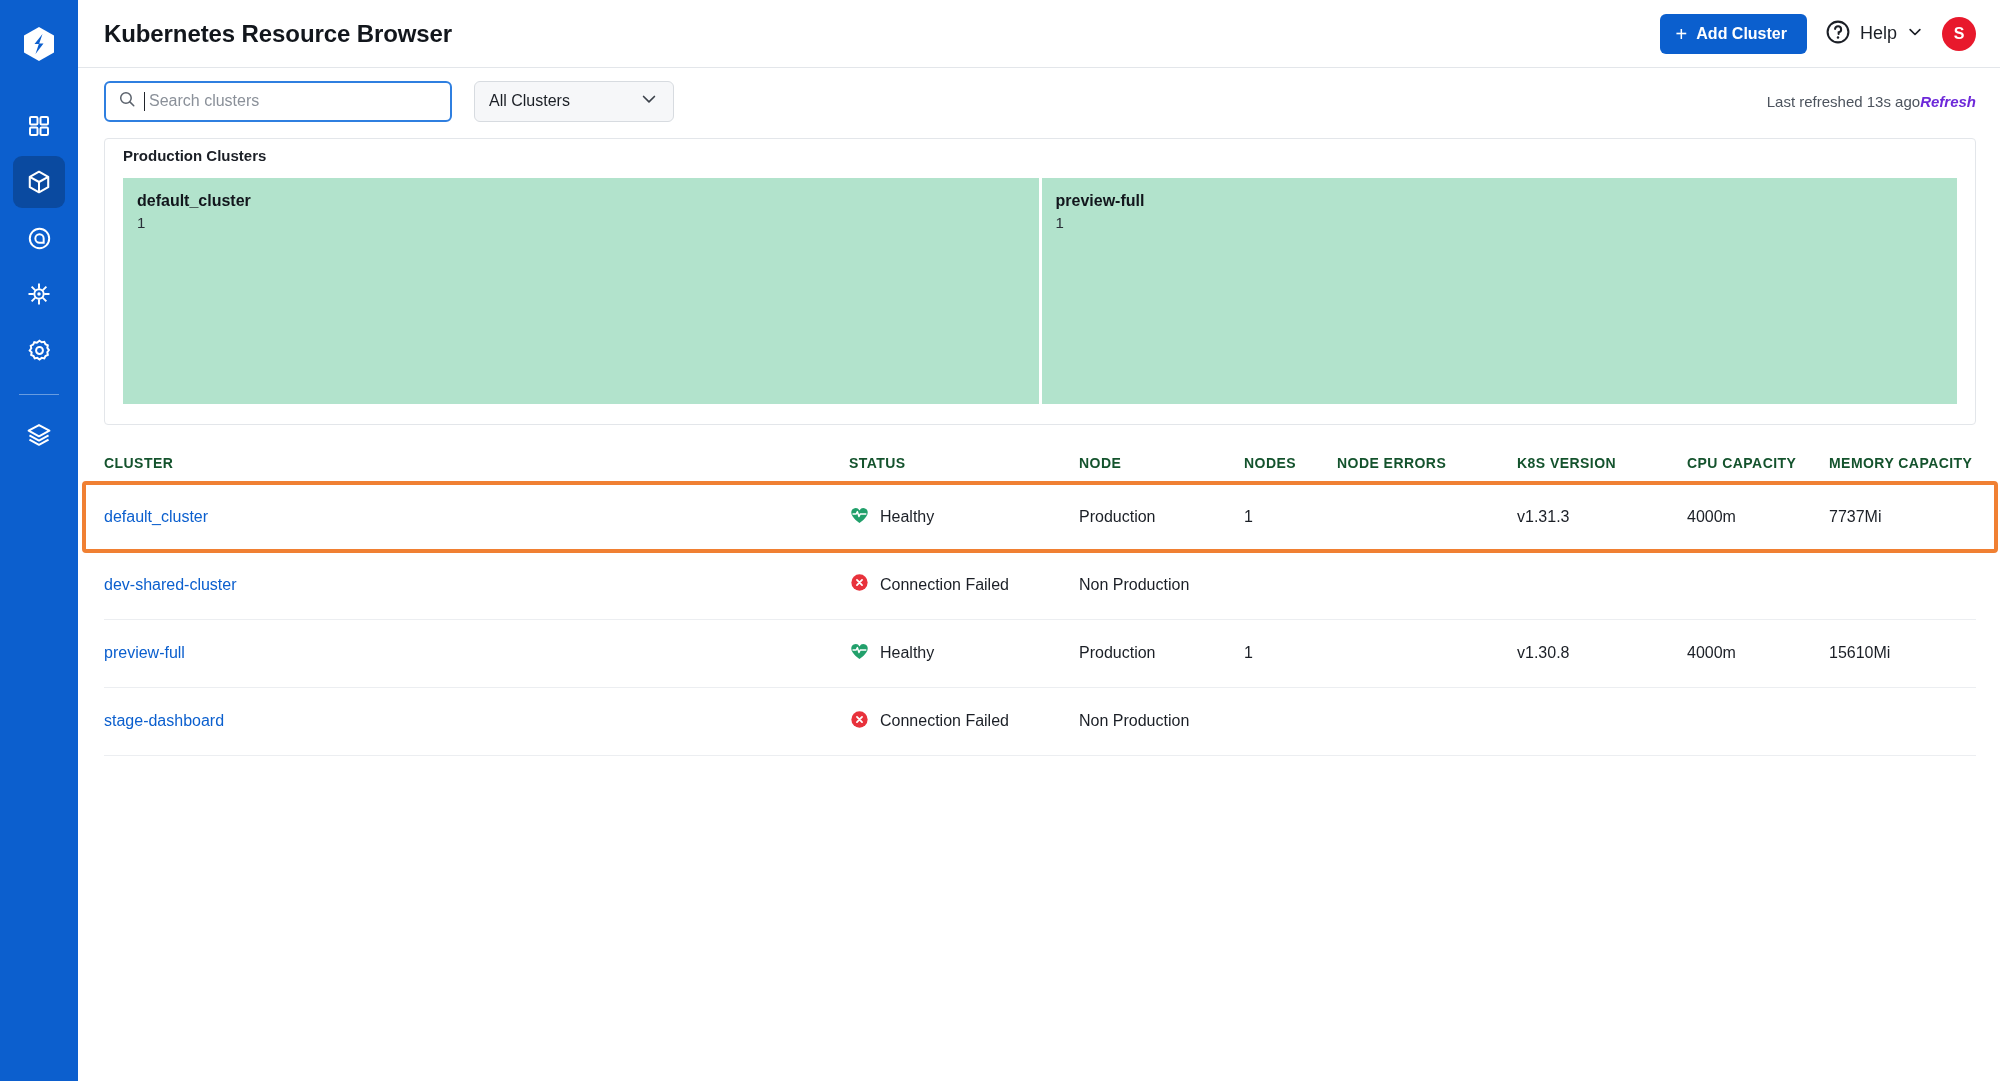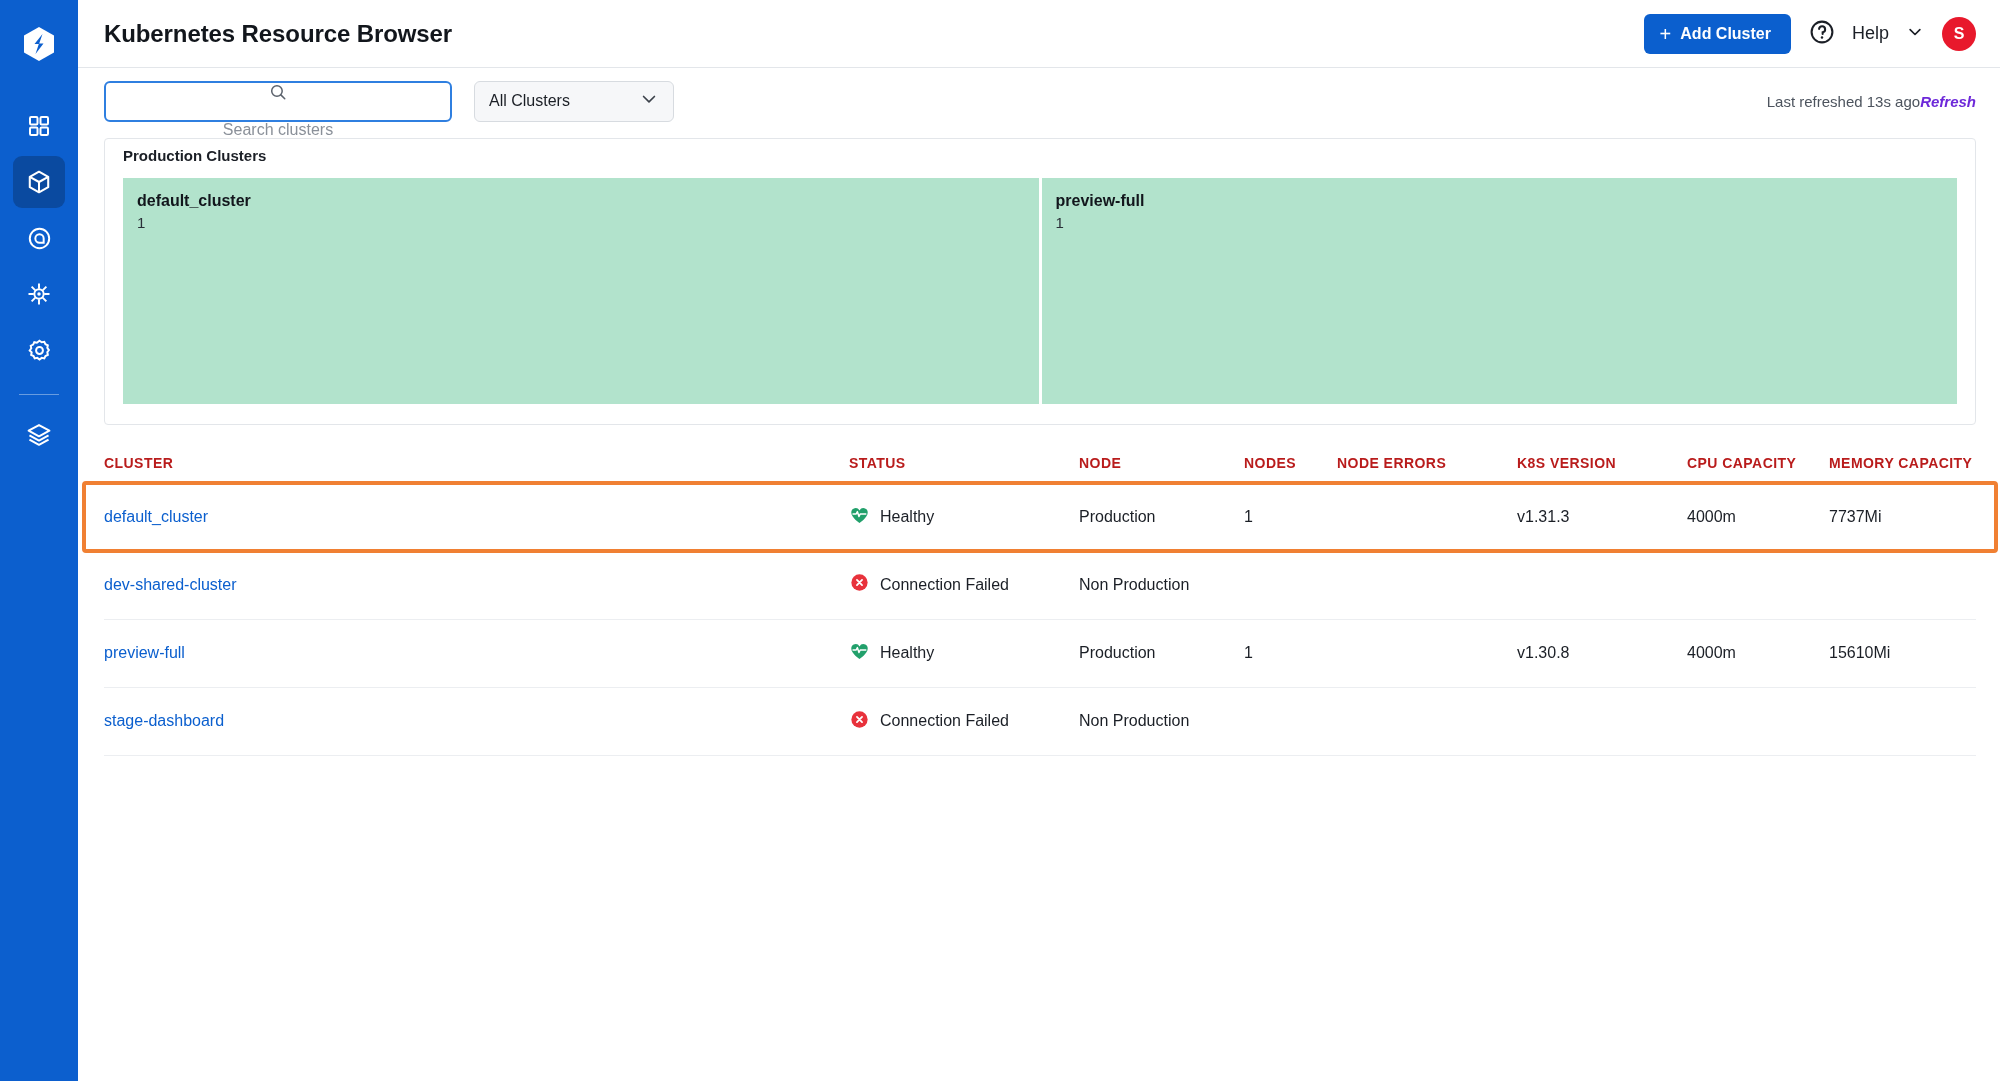--- a/index.html
+++ b/index.html
@@ -49,40 +49,40 @@
   }
   .header-right { margin-left: auto; display: flex; align-items: center; gap: 18px; }
   .btn-primary {
     background: #0B5FCE; color: #fff; border: none; border-radius: 6px;
     height: 40px; padding: 0 20px 0 16px;
     display: flex; align-items: center; gap: 9px;
     font-size: 16px; font-weight: bold; cursor: pointer;
     font-family: "Liberation Sans", sans-serif;
   }
   .btn-primary .plus { font-size: 20px; font-weight: normal; line-height: 1; }
-  .help-group { display: flex; align-items: center; gap: 17px; cursor: pointer; }
+  .help-group { display: flex; align-items: center; gap: 9px; cursor: pointer; }
   .help-label { font-size: 18px; color: #1B1F26; }
   .avatar {
     width: 34px; height: 34px; border-radius: 50%;
     background: #E8192C; color: #fff;
     display: flex; align-items: center; justify-content: center;
     font-size: 16px; font-weight: bold; cursor: pointer;
   }
 
   
   .toolbar {
     height: 66px; flex: 0 0 66px;
     display: flex; align-items: center;
     padding: 0 24px 0 26px;
   }
   .search-box {
     width: 348px; height: 41px;
     border: 2px solid #2F7FE0; border-radius: 6px;
     display: flex; align-items: center; gap: 8px;
-    padding: 0 12px; background: #fff; flex-direction: column;
+    padding: 0 12px; background: #fff;
   }
   .search-caret {
     width: 1px; height: 19px; background: #20242B; margin-right: -4px;
   }
   .search-placeholder { font-size: 16px; color: #8A9099; }
   .select-box {
     margin-left: 22px;
     width: 200px; height: 41px;
     border: 1px solid #D7DBE0; border-radius: 6px;
     background: #F6F7F9;
@@ -110,21 +110,21 @@
   }
   .tile-name { font-size: 16px; font-weight: bold; color: #12161C; margin-bottom: 4px; }
   .tile-value { font-size: 15px; color: #2A3038; }
 
   
   .table-wrap { margin: 30px 24px 0 26px; position: relative; }
   table { width: 100%; border-collapse: collapse; table-layout: fixed; }
   thead th {
     text-align: left;
     font-size: 14px; font-weight: bold; letter-spacing: 0.45px;
-    color: #b91c1c; padding: 0 0 12px 0;
+    color: #14532d; padding: 0 0 12px 0;
     white-space: nowrap;
   }
   tbody td {
     font-size: 16px; color: #1B1F26;
     height: 68px; vertical-align: middle;
     border-bottom: 1px solid #ECEEF1;
     padding: 0;
   }
   tbody tr.highlight td {
     border-bottom: none;

